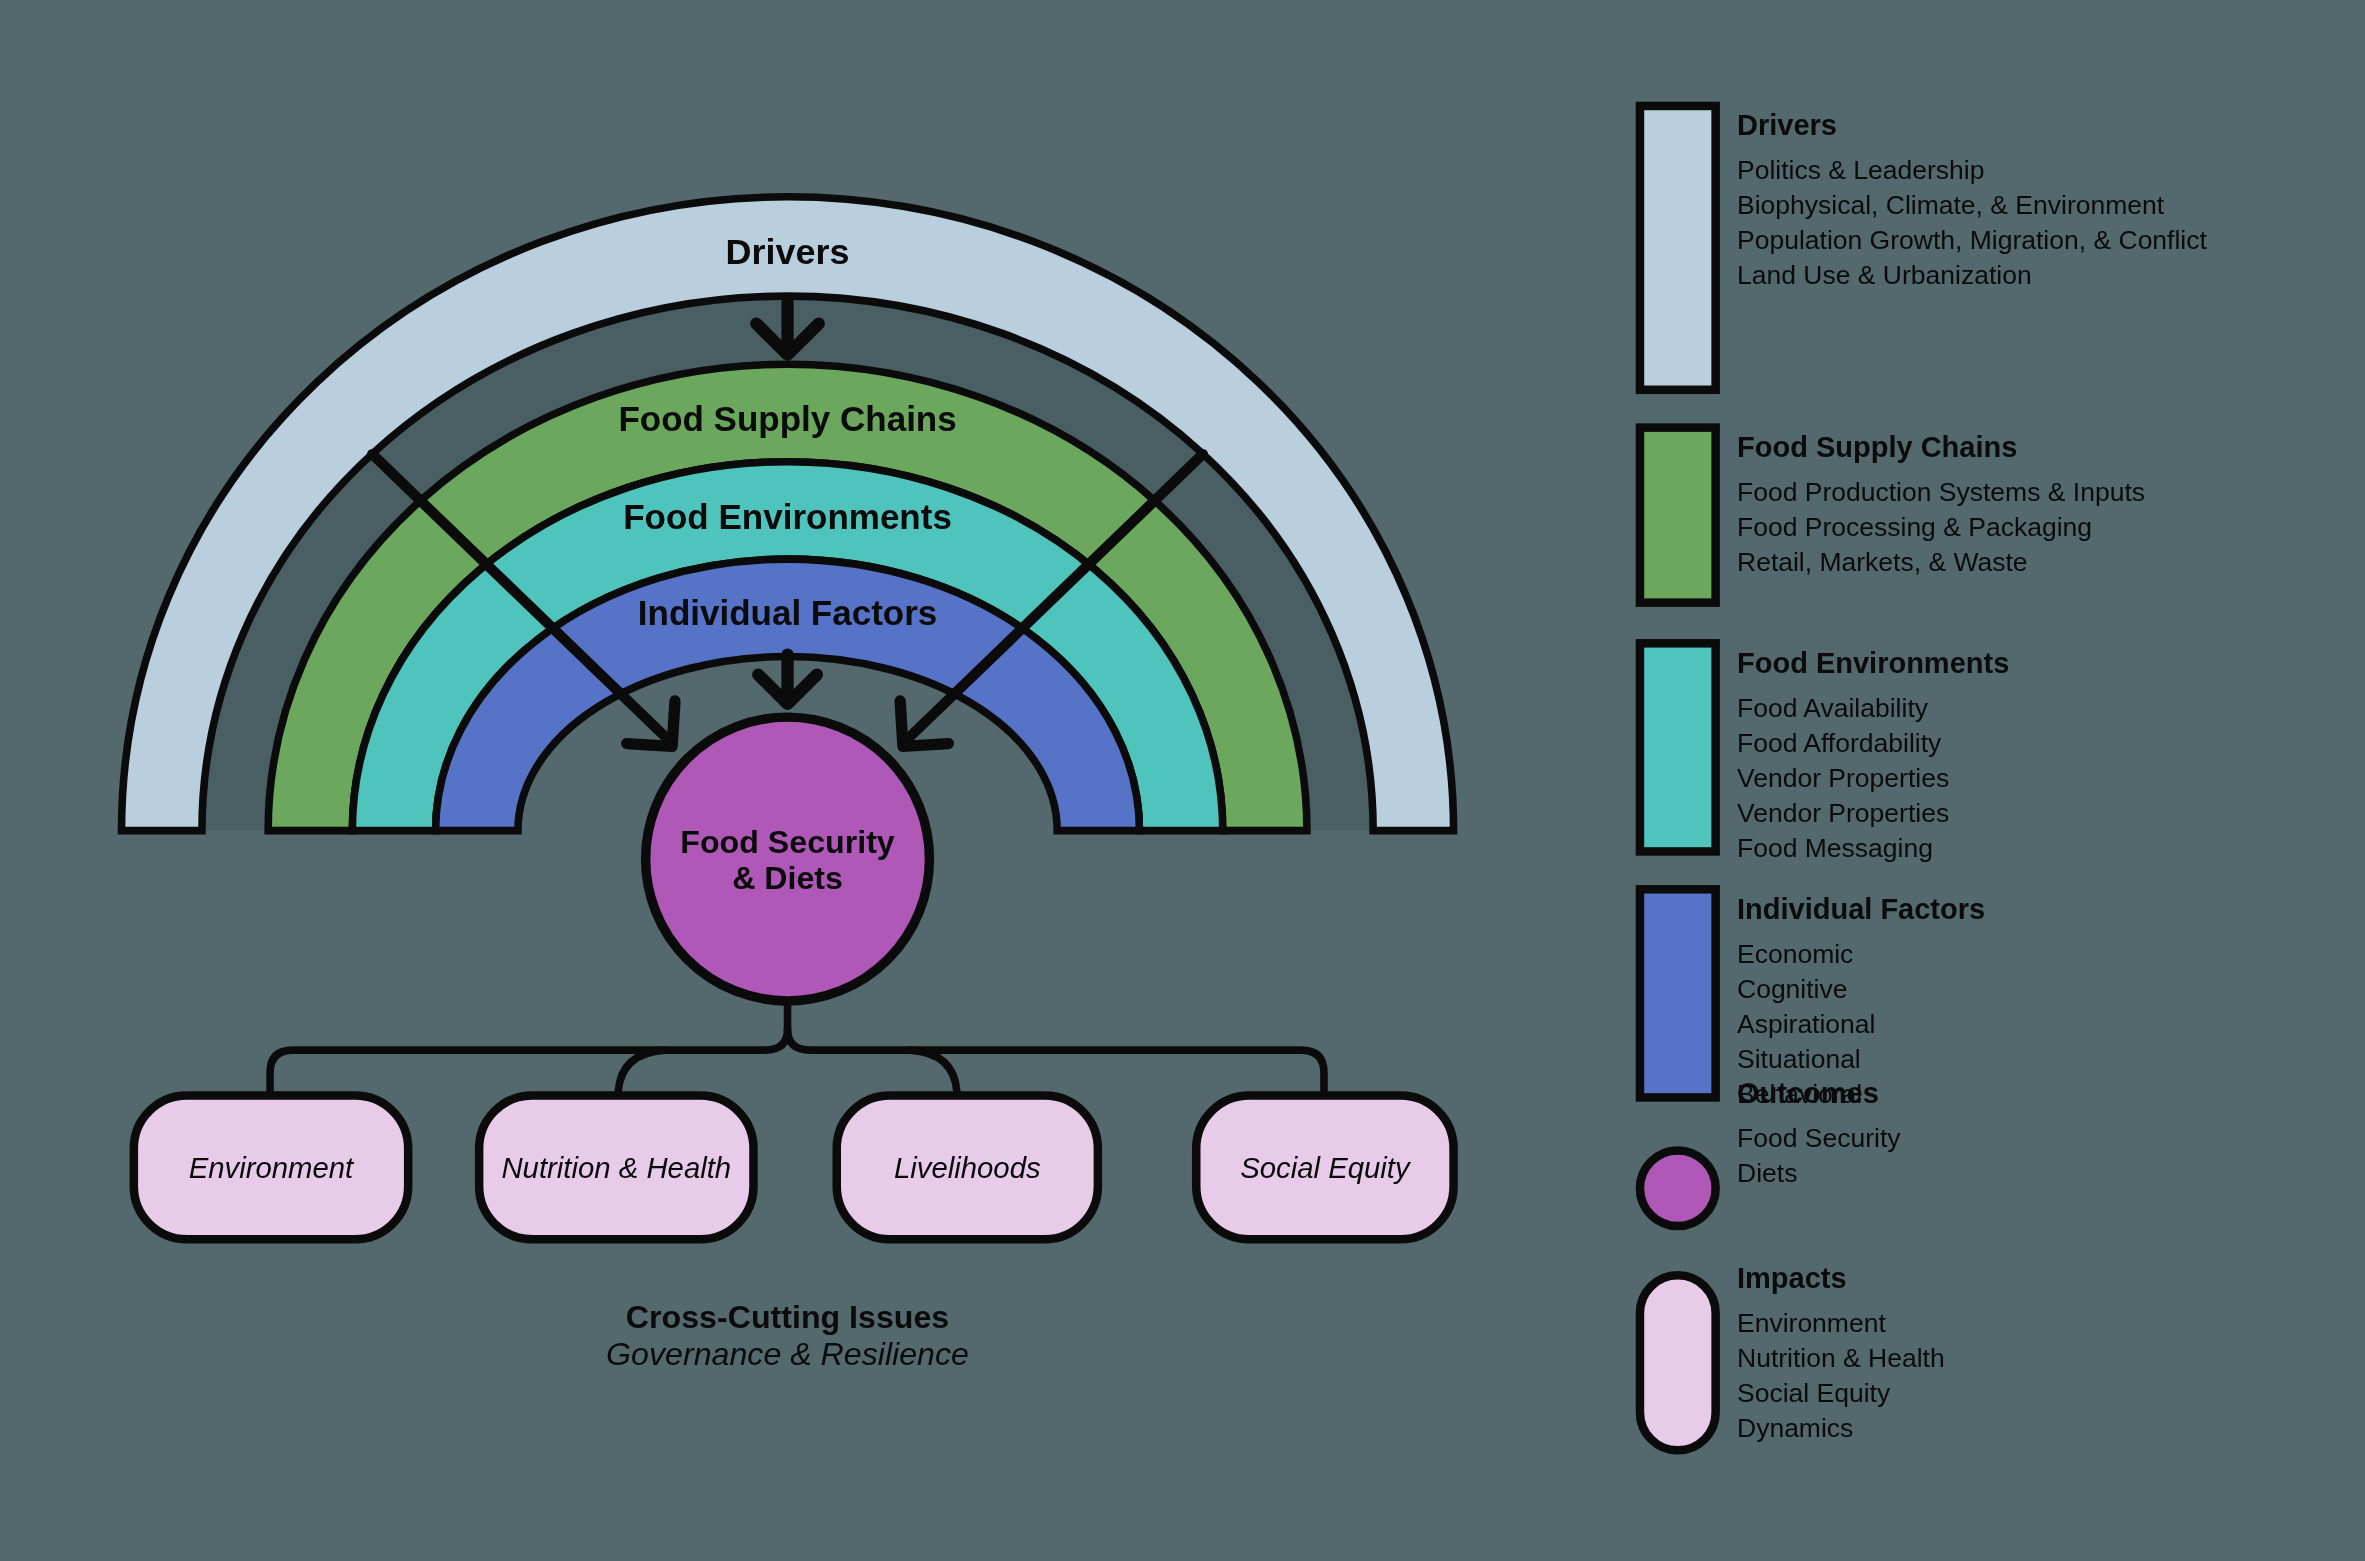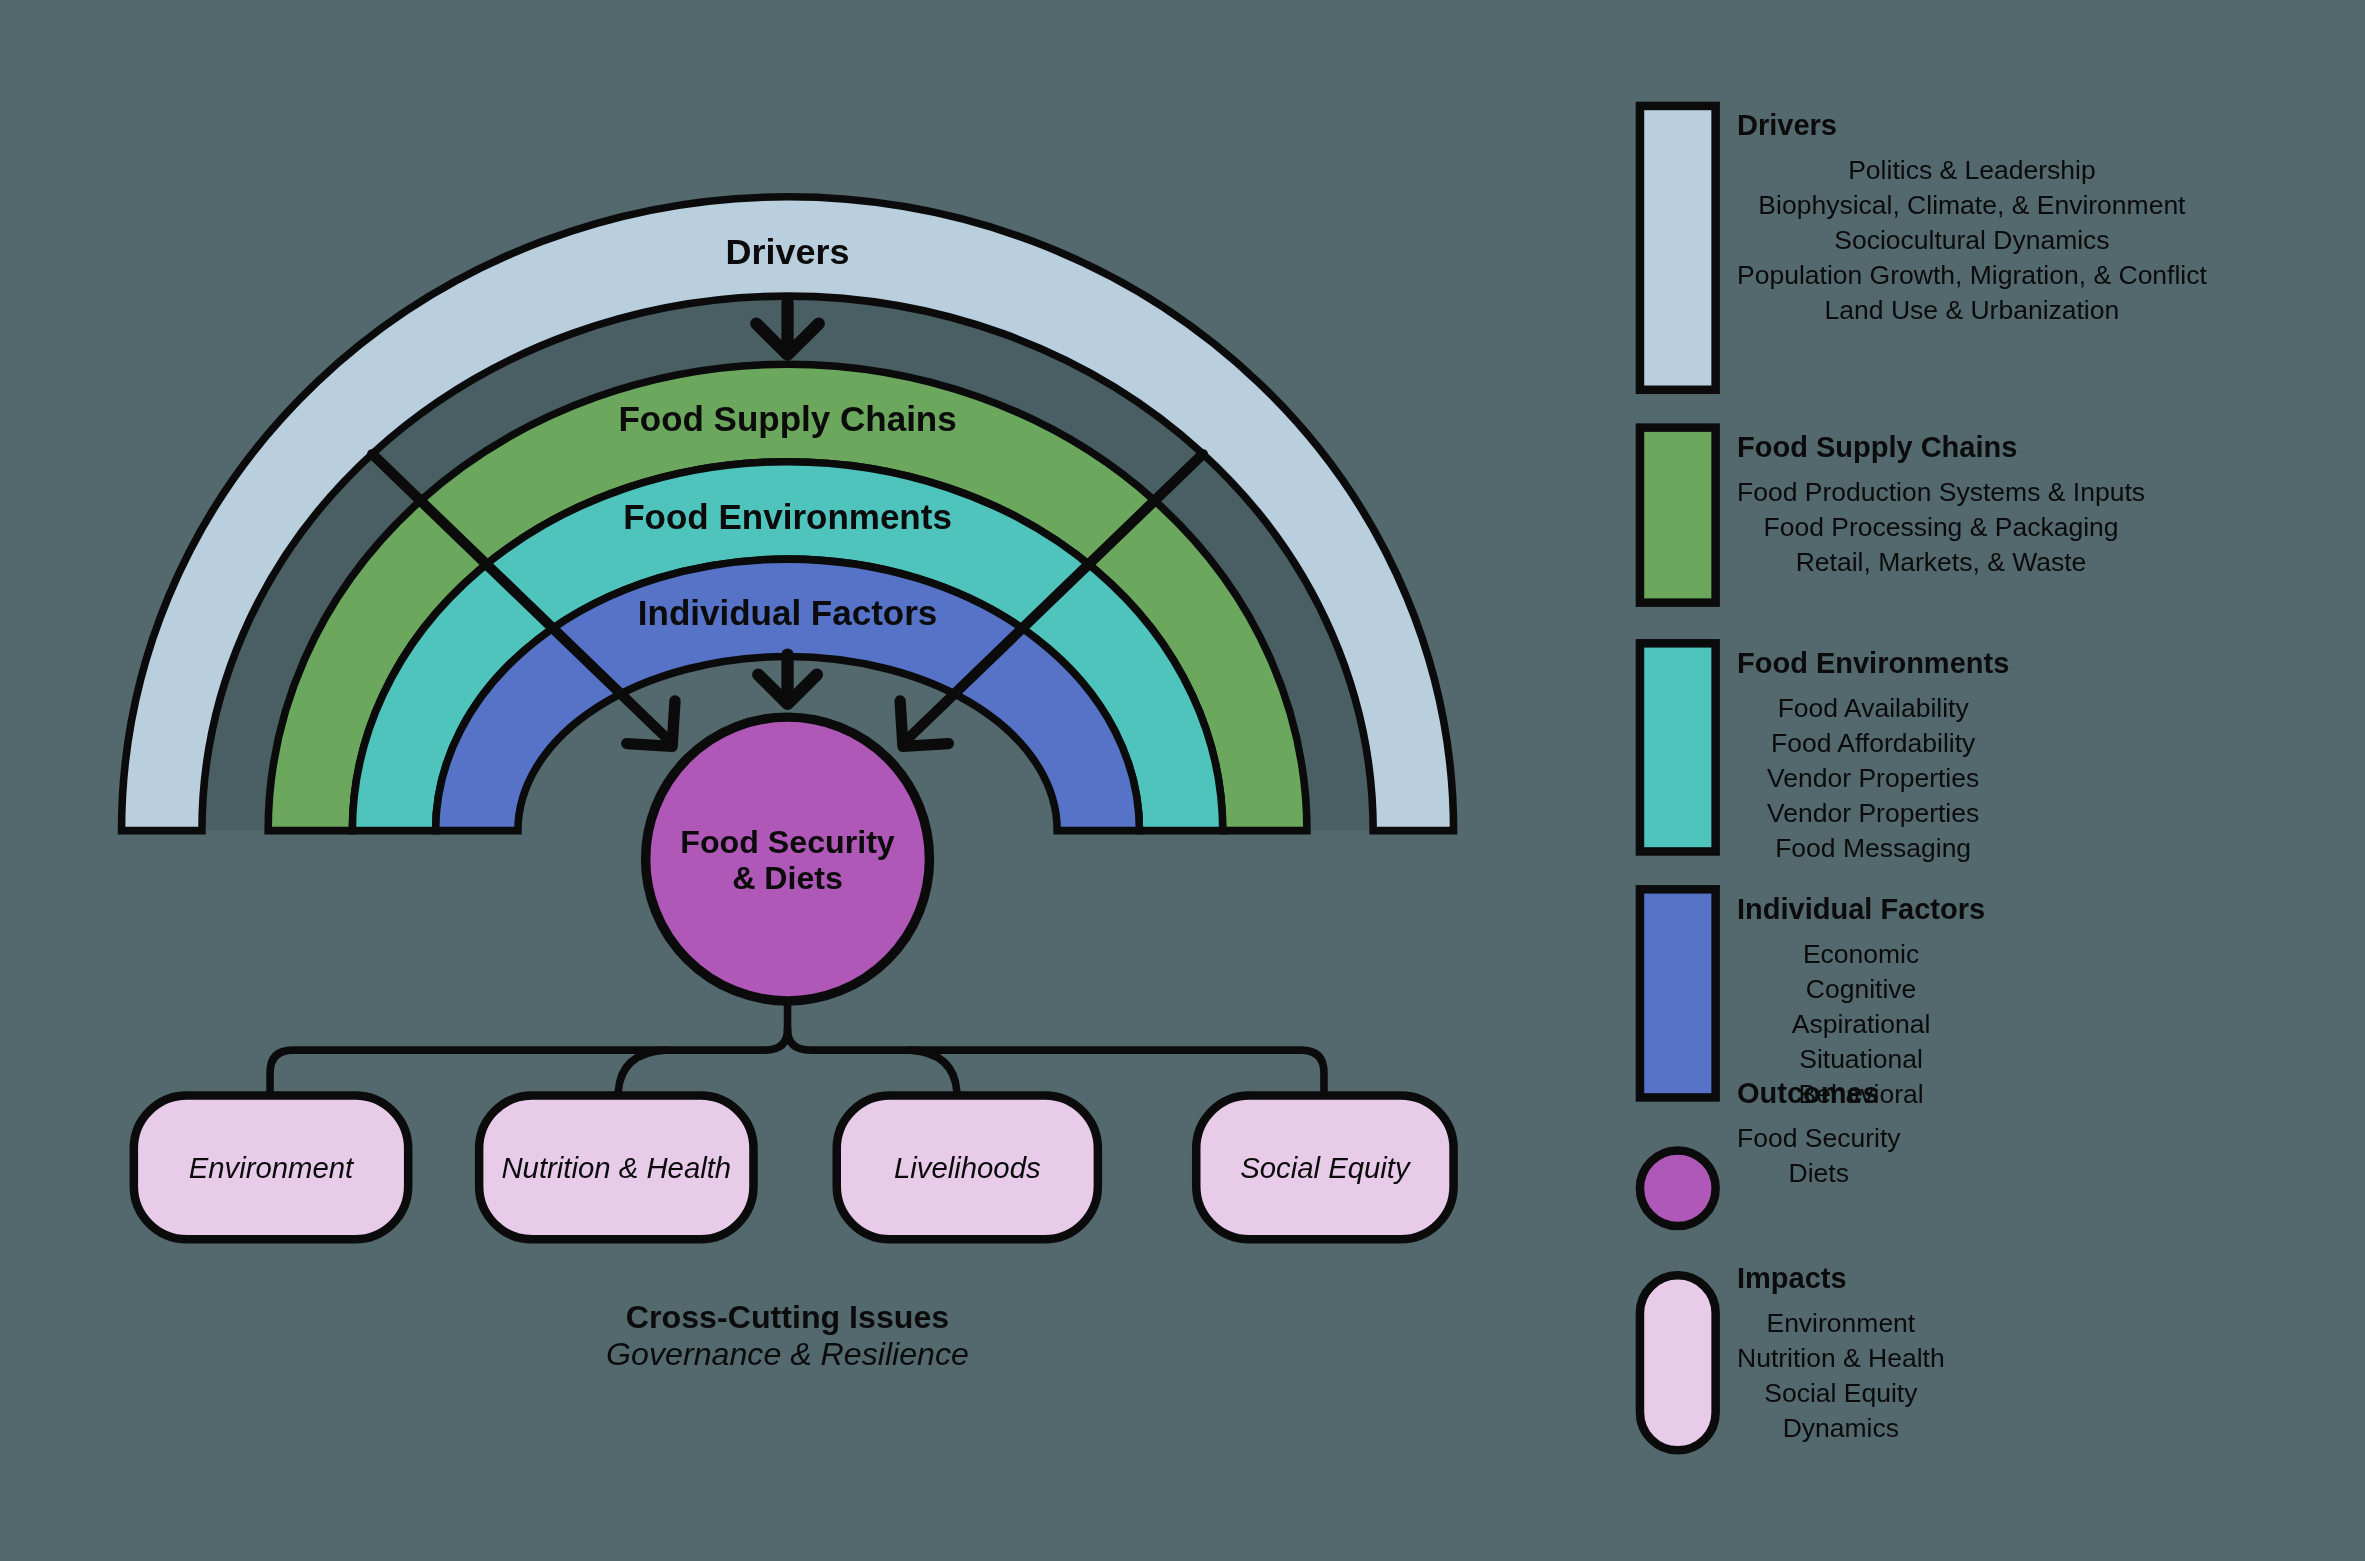--- a/index.html
+++ b/index.html
@@ -9,21 +9,21 @@
   svg text{font-family:"Liberation Sans", sans-serif;fill:#0B0B0C;text-anchor:middle;}
   .arc-label{font-size:38px;font-weight:bold;}
   .arc-label-sm{font-size:37px;font-weight:bold;}
   .circle-label{font-size:34px;font-weight:bold;}
   .pill-label{font-size:31px;font-style:italic;}
   .cc-title{font-size:34px;font-weight:bold;}
   .cc-sub{font-size:34px;font-style:italic;}
   .stroke{stroke:#0B0B0C;}
   .legend-text{position:absolute;left:1737px;white-space:nowrap;}
   .legend-text h3{margin:0 0 8.5px 0;font-size:29px;font-weight:bold;line-height:38px;}
-  .legend-text .li{font-size:26.5px;line-height:35px;text-align:center;}
+  .legend-text .li{font-size:26.5px;line-height:35px;}
   .lt0{top:106px;} .lt1{top:428px;} .lt2{top:644px;} .lt3{top:890px;} .lt4{top:1074px;} .lt5{top:1259px;}
 </style>
 </head>
 <body>
 
 <div class="stage">
 
   <svg width="2366" height="1561" viewBox="0 0 2500 1650">
 
     <path d="M 213 878 A 619 565 0 0 1 1451 878 L 1381 878 A 549 493 0 0 0 283 878 Z" stroke="none" fill="#4A5F64"></path>
@@ -81,21 +81,20 @@
     <rect class="stroke" x="1733" y="680" width="80" height="220" stroke-width="9" fill="#4EC4BD"></rect>
     <rect class="stroke" x="1733" y="940" width="80" height="220" stroke-width="9" fill="#5673C7"></rect>
     <circle class="stroke" cx="1773" cy="1256" r="40" stroke-width="9" fill="#AF58B8"></circle>
     <rect class="stroke" x="1733" y="1348" width="80" height="185" rx="40" stroke-width="9" fill="#E7CBE8"></rect>
   </svg>
 
   <div class="legend-text lt0">
     <h3>Drivers</h3>
     <div class="li">Politics &amp; Leadership</div>
     <div class="li">Biophysical, Climate, &amp; Environment</div>
-    <div class="li">Sociocultural Dynamics</div>
     <div class="li">Population Growth, Migration, &amp; Conflict</div>
     <div class="li">Land Use &amp; Urbanization</div>
   </div>
 
   <div class="legend-text lt1">
     <h3>Food Supply Chains</h3>
     <div class="li">Food Production Systems &amp; Inputs</div>
     <div class="li">Food Processing &amp; Packaging</div>
     <div class="li">Retail, Markets, &amp; Waste</div>
   </div>

